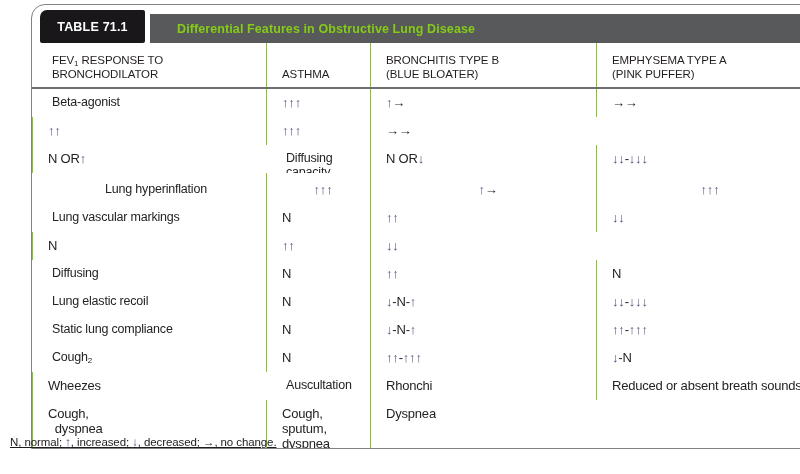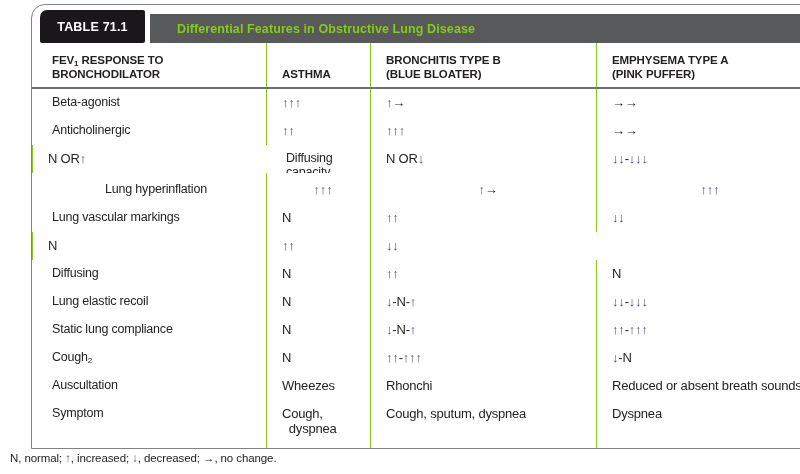--- a/index.html
+++ b/index.html
@@ -89,43 +89,44 @@
     white-space: pre-wrap;
     overflow: hidden;
   }
   .row.gap .cell { padding-top: 9px; }
   .cell.c1 { padding-left: 20px; }
   .cell.c2, .cell.c3, .cell.c4 { border-left: 1px solid #84cc16; }
   .hcell {
     display: flex;
     align-items: flex-end;
     padding-bottom: 6px;
-    font-weight: bold;
+    font-weight: normal;
     font-size: 11.5px;
     letter-spacing: -0.1px;
     color: #231f20;
     line-height: 14px;
   }
   .hcell .hlines { display: block; }
   sub {
     font-size: 8px;
     line-height: 0;
     vertical-align: baseline;
     position: relative;
     top: 2px;
   }
   .ud { color: #4c4c78; }
   .val { font-size: 13px; }
   .footnote {
     position: absolute;
     left: 10px;
-    top: 452px;
+    top: 436px;
     font-size: 11.5px;
     letter-spacing: -0.1px;
     color: #1e1c1d;
+    text-decoration: underline;
   }
 </style>
 </head>
 <body>
 
 <div class="stage">
   <div class="card">
 
     <div class="table-tab">
       <span>TABLE 71.1</span>
@@ -153,21 +154,20 @@
       </div>
 
       <div class="row">
         <div class="cell c1">Beta-agonist</div>
         <div class="cell c2 val"><span class="ud">↑</span><span class="ud">↑</span><span class="ud">↑</span></div>
         <div class="cell c3 val"><span class="ud">↑</span>→</div>
         <div class="cell c4 val">→→</div>
       </div>
 
       <div class="row">
-        <div class="cell c1">Anticholinergic</div>
         <div class="cell c2 val"><span class="ud">↑</span><span class="ud">↑</span></div>
         <div class="cell c3 val"><span class="ud">↑</span><span class="ud">↑</span><span class="ud">↑</span></div>
         <div class="cell c4 val">→→</div>
       </div>
 
       <div class="row">
         <div class="cell c2 val">N OR<span class="ud">↑</span></div>
         <div class="cell c1">Diffusing capacity</div>
         <div class="cell c3 val">N OR<span class="ud">↓</span></div>
         <div class="cell c4 val"><span class="ud">↓</span><span class="ud">↓</span>-<span class="ud">↓</span><span class="ud">↓</span><span class="ud">↓</span></div>
@@ -215,28 +215,27 @@
       </div>
 
       <div class="row">
         <div class="cell c1"><span>Cough</span><sub>2</sub></div>
         <div class="cell c2 val">N</div>
         <div class="cell c3 val"><span class="ud">↑</span><span class="ud">↑</span>-<span class="ud">↑</span><span class="ud">↑</span><span class="ud">↑</span></div>
         <div class="cell c4 val"><span class="ud">↓</span>-N</div>
       </div>
 
       <div class="row">
+        <div class="cell c2 val">Wheezes</div>
         <div class="cell c1">Auscultation</div>
-        <div class="cell c2 val">Wheezes</div>
         <div class="cell c3 val">Rhonchi</div>
         <div class="cell c4 val">Reduced or absent breath sounds</div>
       </div>
 
       <div class="row tall">
-        <div class="cell c1">Symptom</div>
         <div class="cell c2 val">Cough,
   dyspnea</div>
         <div class="cell c3 val">Cough, sputum, dyspnea</div>
         <div class="cell c4 val">Dyspnea</div>
       </div>
 
     </div>
   </div>
 
   <div class="footnote">N, normal; <span class="ud">↑</span>, increased; <span class="ud">↓</span>, decreased; →, no change.</div>

